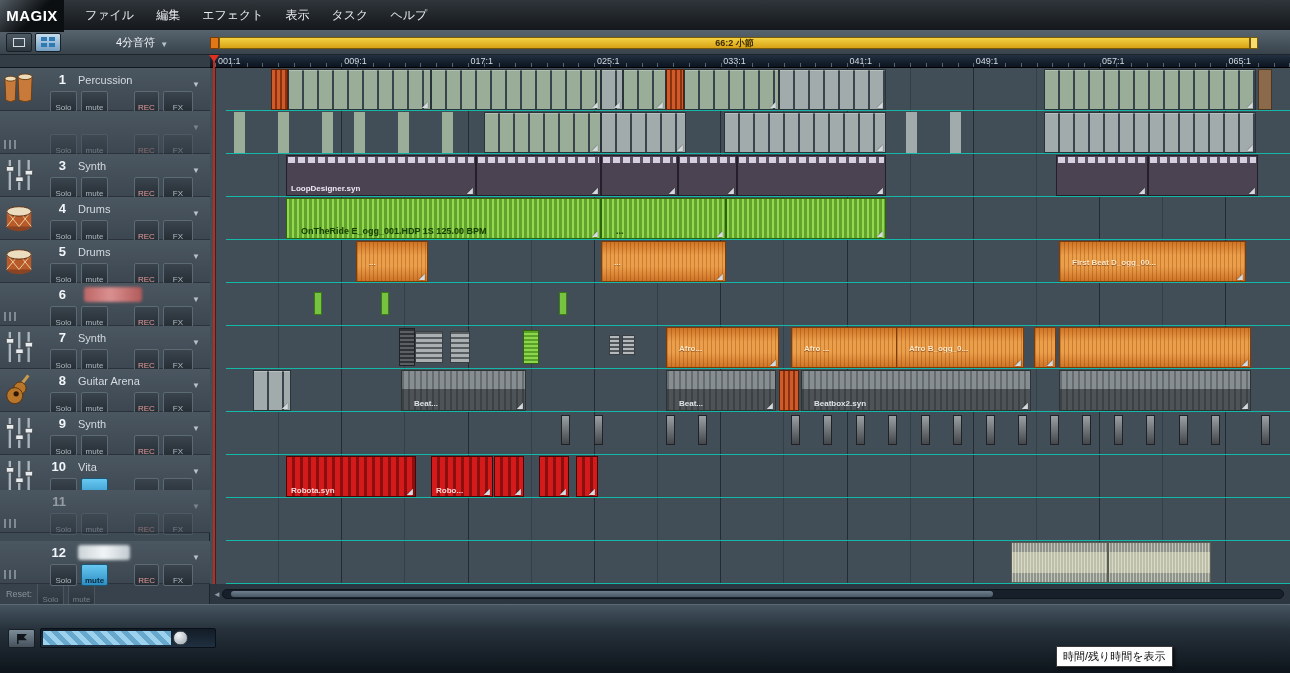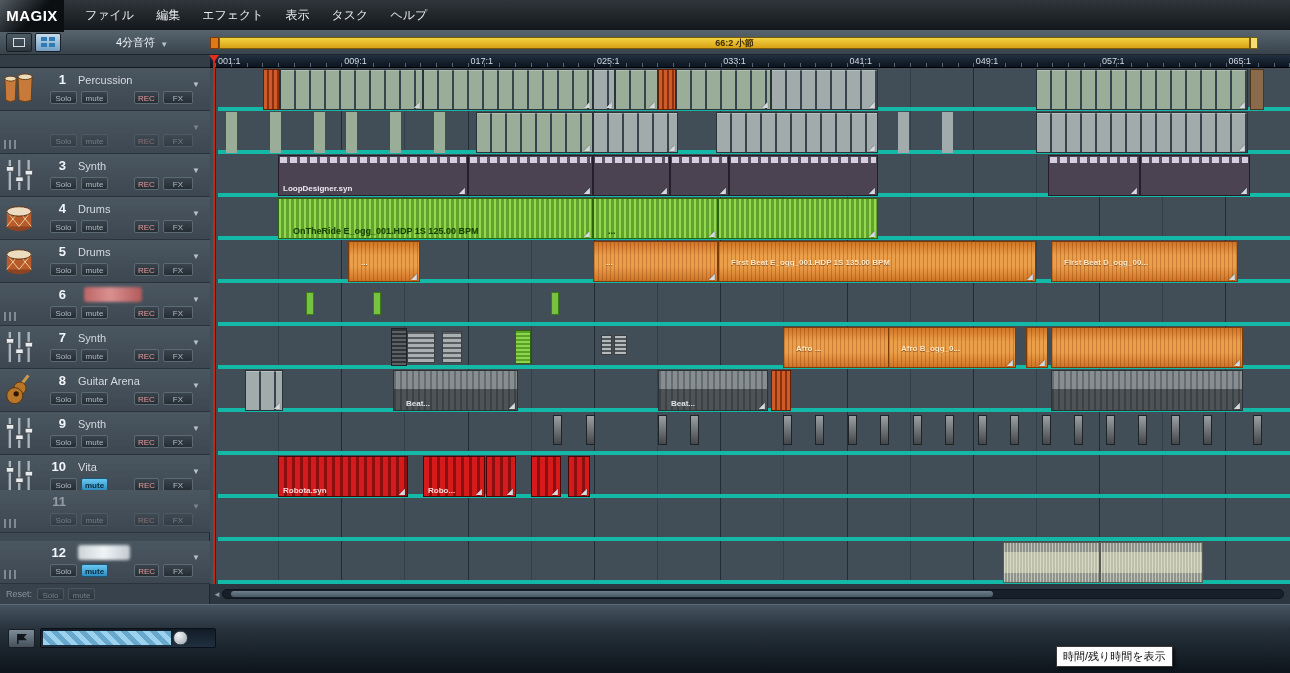--- a/index.html
+++ b/index.html
@@ -40,34 +40,34 @@
 
 .panel{position:absolute;left:0;top:68px;width:210px;height:516px;background:#3e4a54;border-right:1px solid #1e262d;z-index:6}
 .trk{position:absolute;left:0;width:210px;height:43px;border-bottom:1px solid #2a333c;background:linear-gradient(180deg,#4a5660,#3c4751)}
 .trk-icon{position:absolute;left:3px;top:3px;width:32px;height:36px}
 .trk-icon svg{width:100%;height:100%}
 .mini-icon{position:absolute;left:4px;bottom:4px;width:12px;height:9px;background:repeating-linear-gradient(90deg,#9aa6ae 0 2px,transparent 2px 5px);opacity:.7}
 .trk-num{position:absolute;left:28px;top:4px;width:38px;text-align:right;font-size:13px;font-weight:bold;color:#f2f6fa}
 .trk-name{position:absolute;left:78px;top:6px;font-size:11px;color:#d4dae0;white-space:nowrap}
 .trk-dd{position:absolute;right:10px;top:5px}
 .trk-btns{position:absolute;left:50px;top:23px;display:flex}
-.tbtn{height:13px;line-height:11px;font-size:8px;padding:1px 3px;margin-right:4px;background:linear-gradient(180deg,#3a444d,#252d34);border:1px solid #5c6a74;border-radius:2px;color:#aeb9c2;min-width:27px;text-align:center;cursor:default}
+.tbtn{height:13px;line-height:11px;font-size:8px;padding:10px 3px;margin-right:4px;background:linear-gradient(180deg,#3a444d,#252d34);border:1px solid #5c6a74;border-radius:2px;color:#aeb9c2;min-width:27px;text-align:center;cursor:default}
 .tbtn.rec{margin-left:22px;color:#e49a9a;min-width:23px}
 .tbtn.fx{min-width:30px}
 .tbtn.on{background:linear-gradient(180deg,#68c8f2,#2e8ec2);color:#07293c;border-color:#1a5878;font-weight:bold}
 .trk.dim .trk-name,.trk.dim .trk-btns,.trk.dim .trk-dd,.trk.dim .trk-num{opacity:.45}
 .redact{position:absolute;top:4px;height:15px;border-radius:3px;filter:blur(1.5px)}
 .redact.pink{left:84px;width:58px;background:linear-gradient(90deg,#bd6565,#da9090 45%,#b25a5a)}
 .redact.white{left:78px;width:52px;background:linear-gradient(90deg,#ccd4d8,#f0f4f6 50%,#c2cad0)}
 
 
 .arrange{position:absolute;left:210px;top:68px;width:1080px;height:516px;background:#414e58;overflow:hidden}
 .gridline{position:absolute;top:0;bottom:0;width:1px;background:rgba(10,16,20,.55);z-index:0}
 .gridline.minor{background:rgba(10,16,20,.22)}
-.arr-row{position:absolute;left:8px;right:0;height:43px;border-bottom:4px solid #14b8a6;z-index:1}
+.arr-row{position:absolute;left:16px;right:0;height:43px;border-bottom:1px solid #14b8a6;z-index:1}
 .clip{position:absolute;top:1px;height:41px;z-index:2}
 .clip-label{position:absolute;white-space:nowrap;overflow:hidden;max-width:calc(100% - 6px);pointer-events:none}
 
 .cells-green{background:repeating-linear-gradient(90deg,#99ad99 0 13px,#39434b 13px 15px);border:1px solid #2a333a;box-shadow:inset 0 1px 0 rgba(255,255,255,.25)}
 .cells-gray{background:repeating-linear-gradient(90deg,#a2abab 0 13px,#39434b 13px 15px);border:1px solid #2a333a;box-shadow:inset 0 1px 0 rgba(255,255,255,.25)}
 .cells-green-sparse{background:repeating-linear-gradient(90deg,#99ad99 0 11px,rgba(0,0,0,0) 11px 44px)}
 .cells-gray-sparse{background:repeating-linear-gradient(90deg,#a2abab 0 11px,rgba(0,0,0,0) 11px 44px)}
 .accent,.accent-tall{background:repeating-linear-gradient(90deg,#cf5a2a 0 3px,#8a3210 3px 5px);border:1px solid #5a2008}
 .cell-brown{background:#8a6a4a;border:1px solid #4a3520}
 
@@ -417,57 +417,60 @@
         </div>
         <div class="clip drumgreen" style="left: 500px; width: 160px;"></div>
       </div>
       <div class="arr-row" style="top: 172px;">
         <div class="clip orange" style="left: 130px; width: 72px;">
           <div class="clip-label">...</div>
         </div>
         <div class="clip orange" style="left: 375px; width: 125px;">
           <div class="clip-label">...</div>
         </div>
-        <div class="clip orange" style="left: 500px; width: 318px;">
-          <div class="clip-label">First Beat E_ogg_001.HDP  1S  135.00 BPM</div>
-        </div>
         <div class="clip orange" style="left: 833px; width: 187px;">
           <div class="clip-label">First Beat D_ogg_00...</div>
         </div>
       </div>
       <div class="arr-row" style="top: 215px;">
         <div class="clip minigreen" style="left: 88px; width: 8px;"></div>
         <div class="clip minigreen" style="left: 155px; width: 8px;"></div>
         <div class="clip minigreen" style="left: 333px; width: 8px;"></div>
       </div>
       <div class="arr-row" style="top: 258px;">
         <div class="clip gray-tall" style="left: 173px; width: 16px;"></div>
         <div class="clip gray-med" style="left: 189px; width: 28px;"></div>
         <div class="clip gray-med" style="left: 224px; width: 20px;"></div>
         <div class="clip minigreen-tall" style="left: 297px; width: 16px;"></div>
         <div class="clip gray-small" style="left: 383px; width: 11px;"></div>
         <div class="clip gray-small" style="left: 396px; width: 13px;"></div>
+        <div class="clip orange" style="left: 440px; width: 113px;">
+          <div class="clip-label">Afro...</div>
+        </div>
         <div class="clip orange" style="left: 565px; width: 125px;">
           <div class="clip-label">Afro ...</div>
         </div>
         <div class="clip orange" style="left: 670px; width: 128px;">
           <div class="clip-label">Afro B_ogg_0...</div>
         </div>
         <div class="clip orange" style="left: 808px; width: 22px;"></div>
         <div class="clip orange" style="left: 833px; width: 192px;"></div>
       </div>
       <div class="arr-row" style="top: 301px;">
         <div class="clip cells-gray" style="left: 27px; width: 38px;"></div>
         <div class="clip gray-dark" style="left: 175px; width: 125px;">
           <div class="clip-label">Beat...</div>
         </div>
         <div class="clip gray-dark" style="left: 440px; width: 110px;">
           <div class="clip-label">Beat...</div>
         </div>
         <div class="clip accent-tall" style="left: 553px; width: 20px;"></div>
+        <div class="clip gray-dark" style="left: 575px; width: 230px;">
+          <div class="clip-label">Beatbox2.syn</div>
+        </div>
         <div class="clip gray-dark" style="left: 833px; width: 192px;"></div>
       </div>
       <div class="arr-row" style="top: 344px;">
         <div class="clip bar9" style="left: 335px; width: 9px;"></div>
         <div class="clip bar9" style="left: 368px; width: 9px;"></div>
         <div class="clip bar9" style="left: 440px; width: 9px;"></div>
         <div class="clip bar9" style="left: 472px; width: 9px;"></div>
         <div class="clip bar9" style="left: 565px; width: 9px;"></div>
         <div class="clip bar9" style="left: 597px; width: 9px;"></div>
         <div class="clip bar9" style="left: 630px; width: 9px;"></div>

